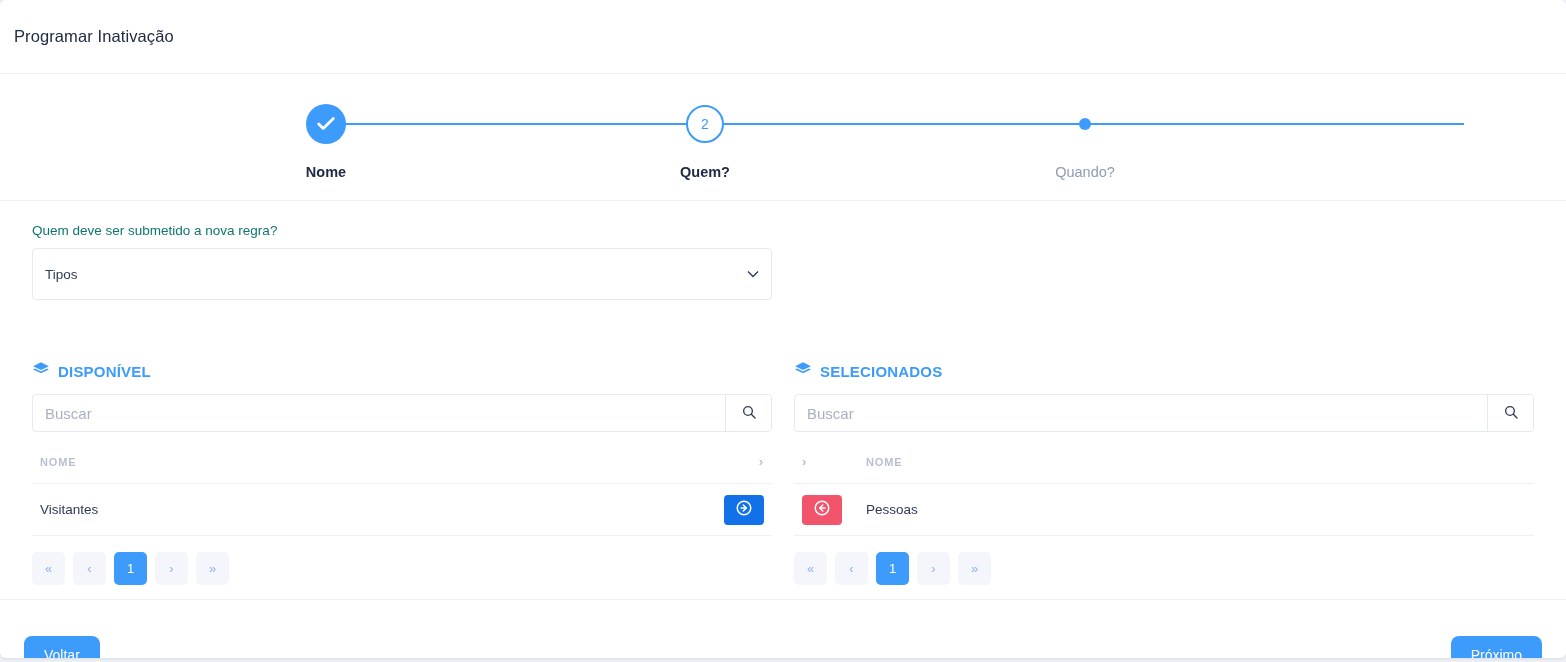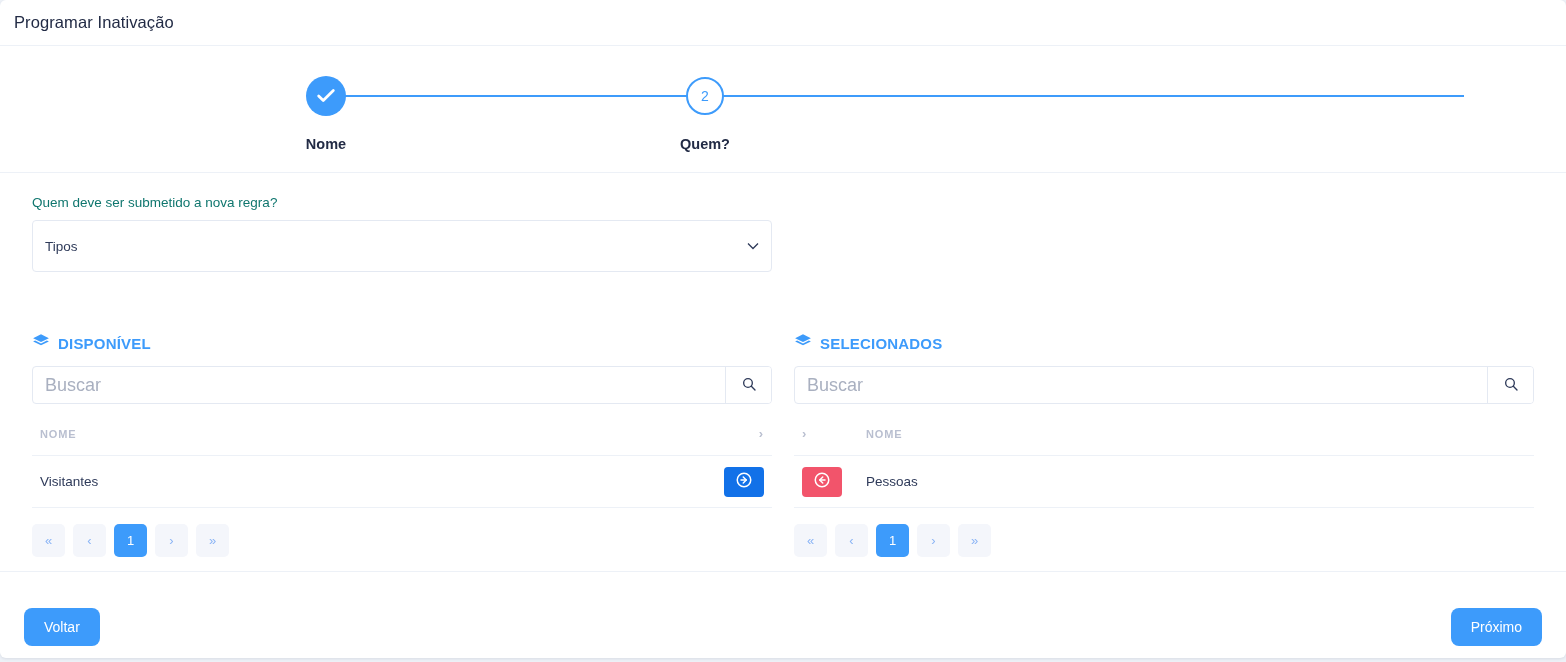--- a/index.html
+++ b/index.html
@@ -16,21 +16,21 @@
     width: 1566px;
     height: 658px;
     background: #ffffff;
     border-radius: 6px;
     box-shadow: 0 1px 3px rgba(44,51,73,0.10);
     overflow: hidden;
   }
 
   
   .card-header {
-    height: 46px;
+    height: 74px;
     border-bottom: 1px solid #edf1f7;
     display: flex;
     align-items: center;
     padding: 0 14px;
   }
   .card-title {
     font-size: 16.5px;
     color: #222b45;
     letter-spacing: .1px;
   }
@@ -156,21 +156,21 @@
     border: 1px solid #e4e9f2;
     border-radius: 4px;
     overflow: hidden;
     background: #fff;
   }
   .search-input {
     flex: 1;
     border: none;
     outline: none;
     padding: 0 12px;
-    font-size: 18px;
+    font-size: 15px;
     font-family: "Liberation Sans", sans-serif;
     color: #be185d;
     background: transparent;
   }
   .search-input::placeholder { color: #a9b0c0; }
   .search-btn {
     width: 46px;
     border: none;
     border-left: 1px solid #e4e9f2;
     background: #fff;
@@ -270,20 +270,26 @@
         <div class="step-label label-done">Nome</div>
       </div>
 
       <div class="step" style="left:502px;">
         <div class="bullet-row">
           <div class="circle-active">2</div>
         </div>
         <div class="step-label label-active">Quem?</div>
       </div>
 
+      <div class="step" style="left:882px;">
+        <div class="bullet-row">
+          <div class="dot"></div>
+        </div>
+        <div class="step-label label-idle">Quando?</div>
+      </div>
 
     </div>
   </div>
 
   <div class="body">
 
     <div class="field-label">Quem deve ser submetido a nova regra?</div>
 
     <div class="select-box">
       <span>Tipos</span>

